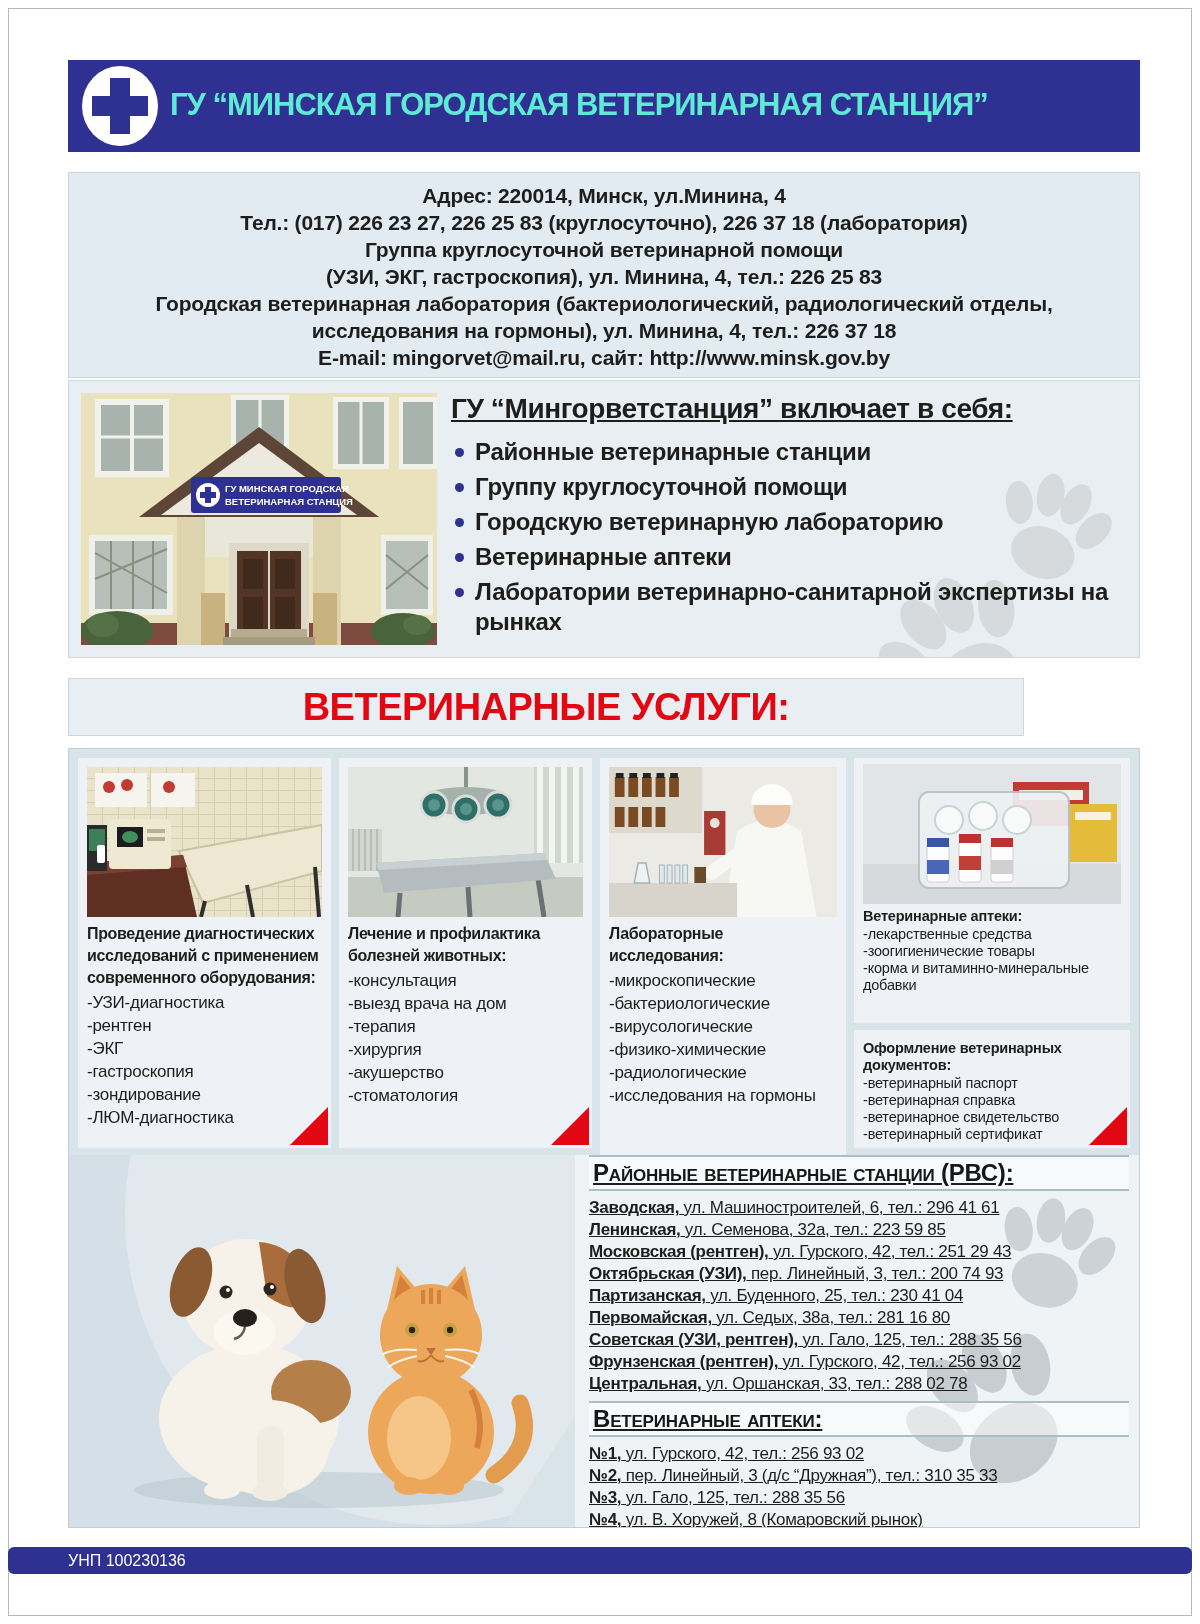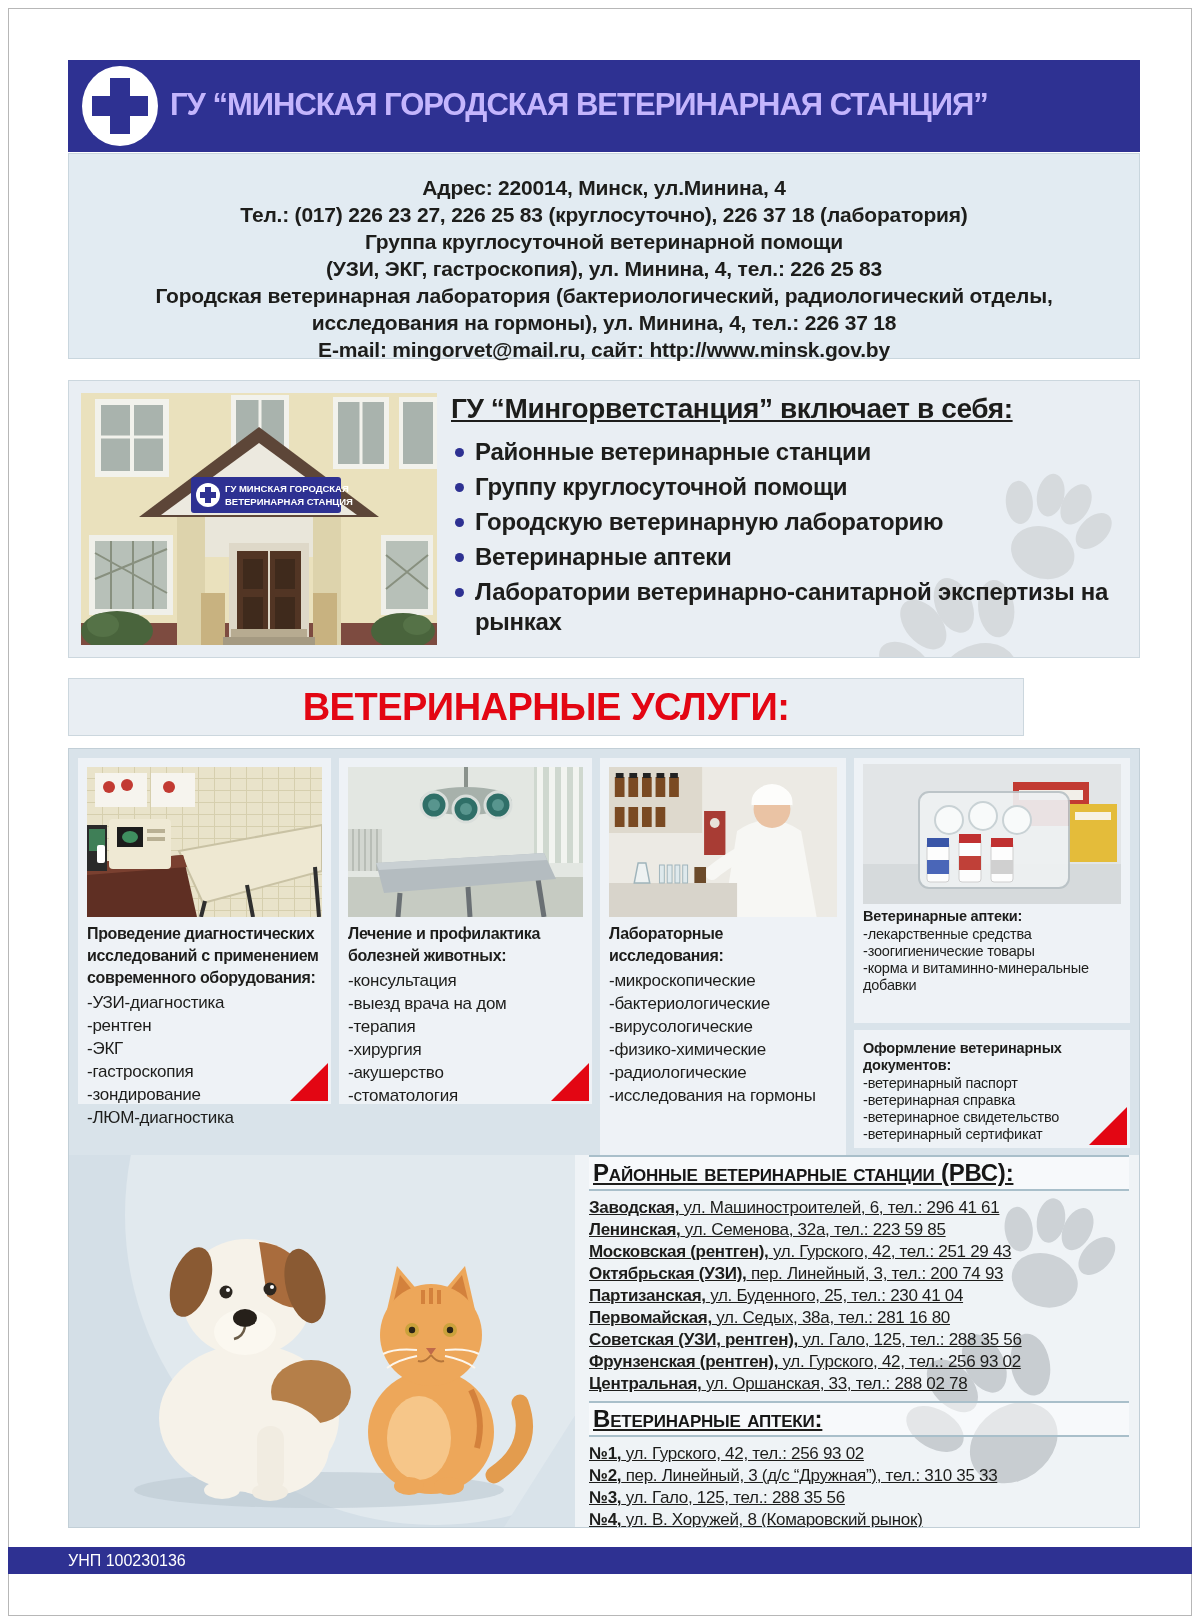--- a/index.html
+++ b/index.html
@@ -9,29 +9,29 @@
   }
   .frame { position:absolute; inset:8px; border:1px solid #b7b7b7; pointer-events:none; }
 
   
   .header {
     position:absolute; left:68px; top:60px; width:1072px; height:92px;
     background:#2e3192; display:flex; align-items:center;
   }
   .logo { width:80px; height:84px; margin-left:12px; flex:0 0 auto; }
   .header h1 {
-    margin:0 0 2px 10px; color:#c4b5fd; font-size:31px; font-weight:bold;
+    margin:0 0 2px 10px; color:#5eead4; font-size:31px; font-weight:bold;
     letter-spacing:-1px; white-space:nowrap;
   }
 
   
   .contact {
-    position:absolute; left:68px; top:153px; width:1072px; height:206px;
+    position:absolute; left:68px; top:172px; width:1072px; height:206px;
     background:#e2ebf2; border:1px solid #c9d6de; box-sizing:border-box;
-    text-align:center; padding-top:20px;
+    text-align:center; padding-top:9px;
   }
   .contact p { margin:0; font-size:21px; font-weight:bold; line-height:27px; letter-spacing:-0.2px; }
 
   
   .includes {
     position:absolute; left:68px; top:380px; width:1072px; height:278px;
     background:#e9eef3; border:1px solid #ccd7de; box-sizing:border-box; overflow:hidden;
   }
   .building { position:absolute; left:12px; top:12px; width:356px; height:252px; }
   .includes-text { position:absolute; left:382px; top:12px; width:676px; z-index:2; }
@@ -57,21 +57,21 @@
 
   
   .services {
     position:absolute; left:68px; top:748px; width:1072px; height:780px;
     background:#d9e3ea; border:1px solid #c2cfd7; box-sizing:border-box;
   }
   .cols { position:absolute; left:9px; top:9px; display:flex; gap:8px; }
   .col { display:flex; flex-direction:column; gap:7px; }
   .col1,.col2 { width:253px; } .col3 { width:246px; } .col4 { width:276px; }
   .card { position:relative; background:#eef2f6; box-sizing:border-box; padding:9px; }
-  .card-full { height:346px; }
+  .card-full { height:390px; }
   .card-main3 { height:420px; }
   .card-chip { height:36px; display:flex; align-items:center; padding:0 10px; }
   .chip-text { font-size:19px; font-weight:bold; letter-spacing:-0.2px; }
   .card-main4 { height:265px; padding:6px 9px; }
   .card-docs { height:118px; padding:6px 9px; }
   .photo { display:block; width:100%; height:150px; }
   .photo4 { height:140px; }
   .card-title { margin:6px 0 2px; font-size:16px; font-weight:bold; line-height:22px; letter-spacing:-0.35px; }
   .card-items { list-style:none; margin:0; padding:0; font-size:17px; line-height:23px; letter-spacing:-0.25px; }
   .small-title { margin:4px 0 1px; font-size:14.5px; font-weight:bold; line-height:17px; letter-spacing:-0.2px; }
@@ -100,21 +100,21 @@
     background:rgba(255,255,255,.5); padding:2px 4px;
   }
   .band-heading { margin:0; font-size:24px; font-weight:bold; font-variant:small-caps; letter-spacing:-0.2px; color:#161616; }
   .contact-list { list-style:none; margin:6px 0 0; padding:0; font-size:17px; line-height:22px; letter-spacing:-0.3px; }
   .contact-list b { font-weight:bold; }
   .band2 { margin-top:6px; }
 
   
   .footer {
     position:absolute; left:8px; top:1547px; width:1184px; height:27px;
-    background:#2e3192; color:#ffffff; display:flex; align-items:center;
+    background:#2e3192; color:#ffffff; display:flex; align-items:center;border-radius:6px;
   }
   .footer span { margin-left:60px; font-size:16px; }
 </style>
 </head>
 <body>
 
 <svg width="0" height="0" style="position:absolute">
   <defs>
     <g id="paw" fill="currentColor">
       <ellipse cx="50" cy="69" rx="24" ry="19"></ellipse>

